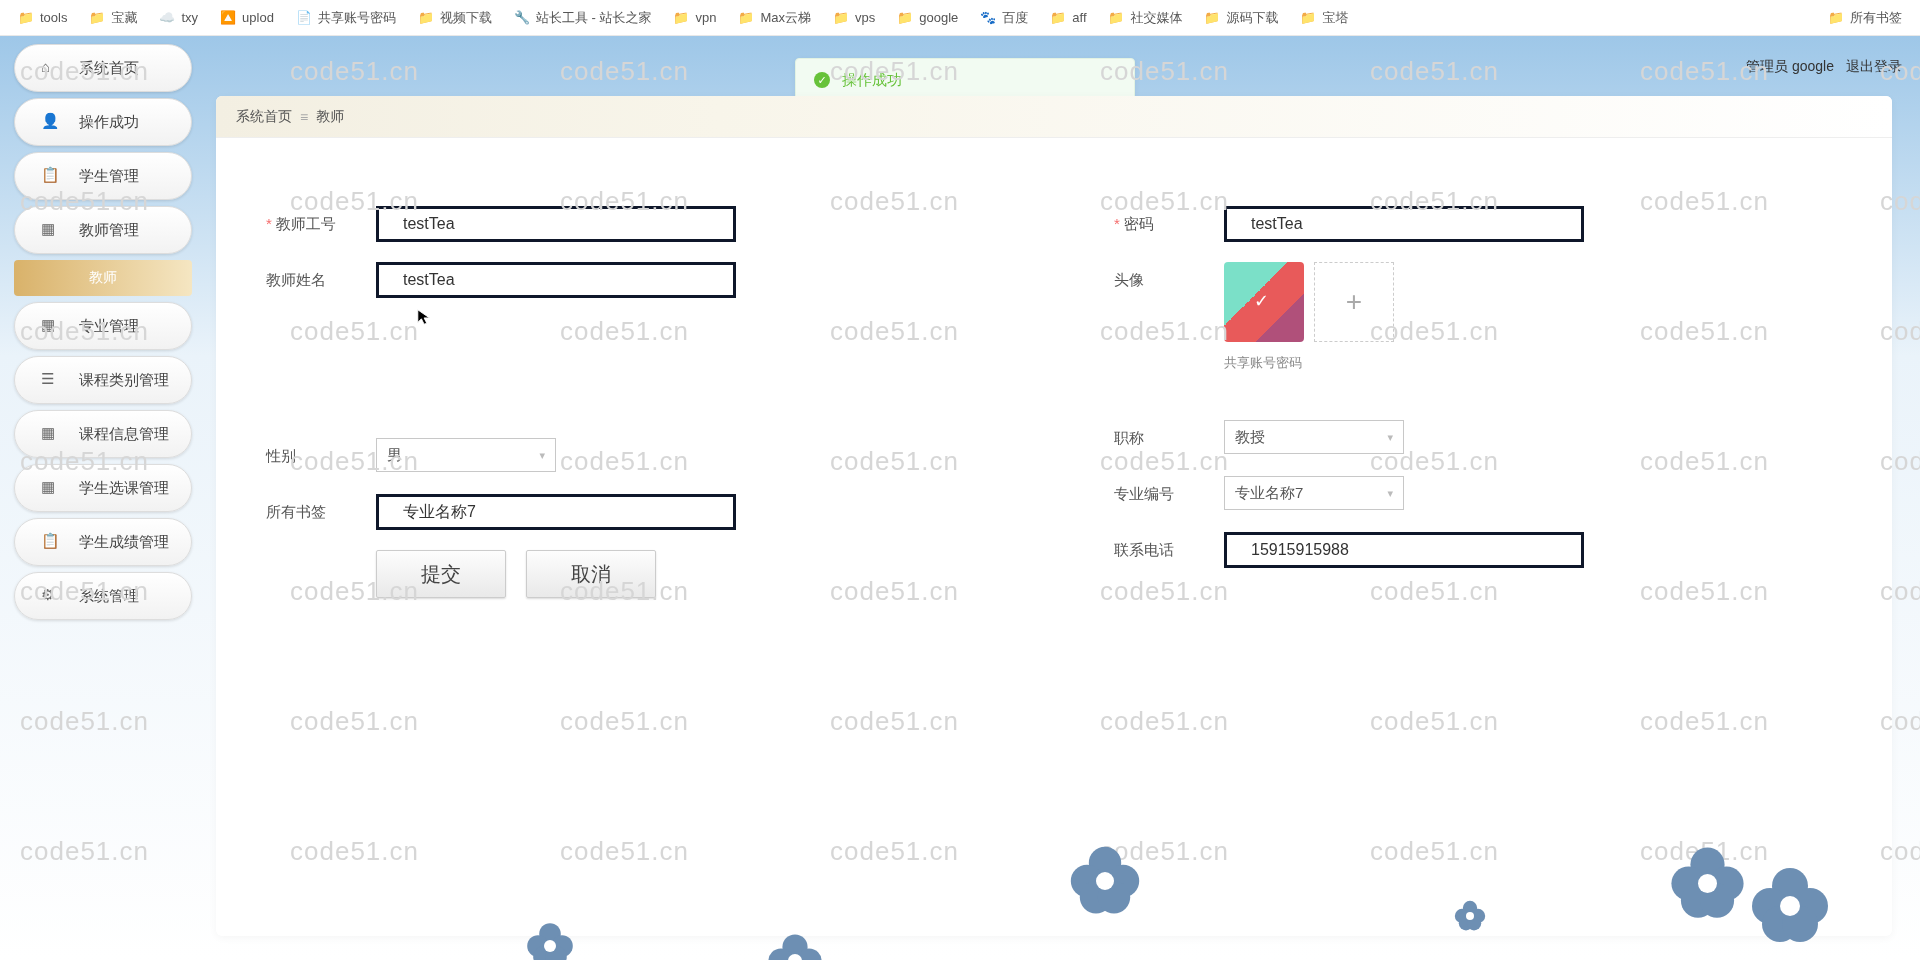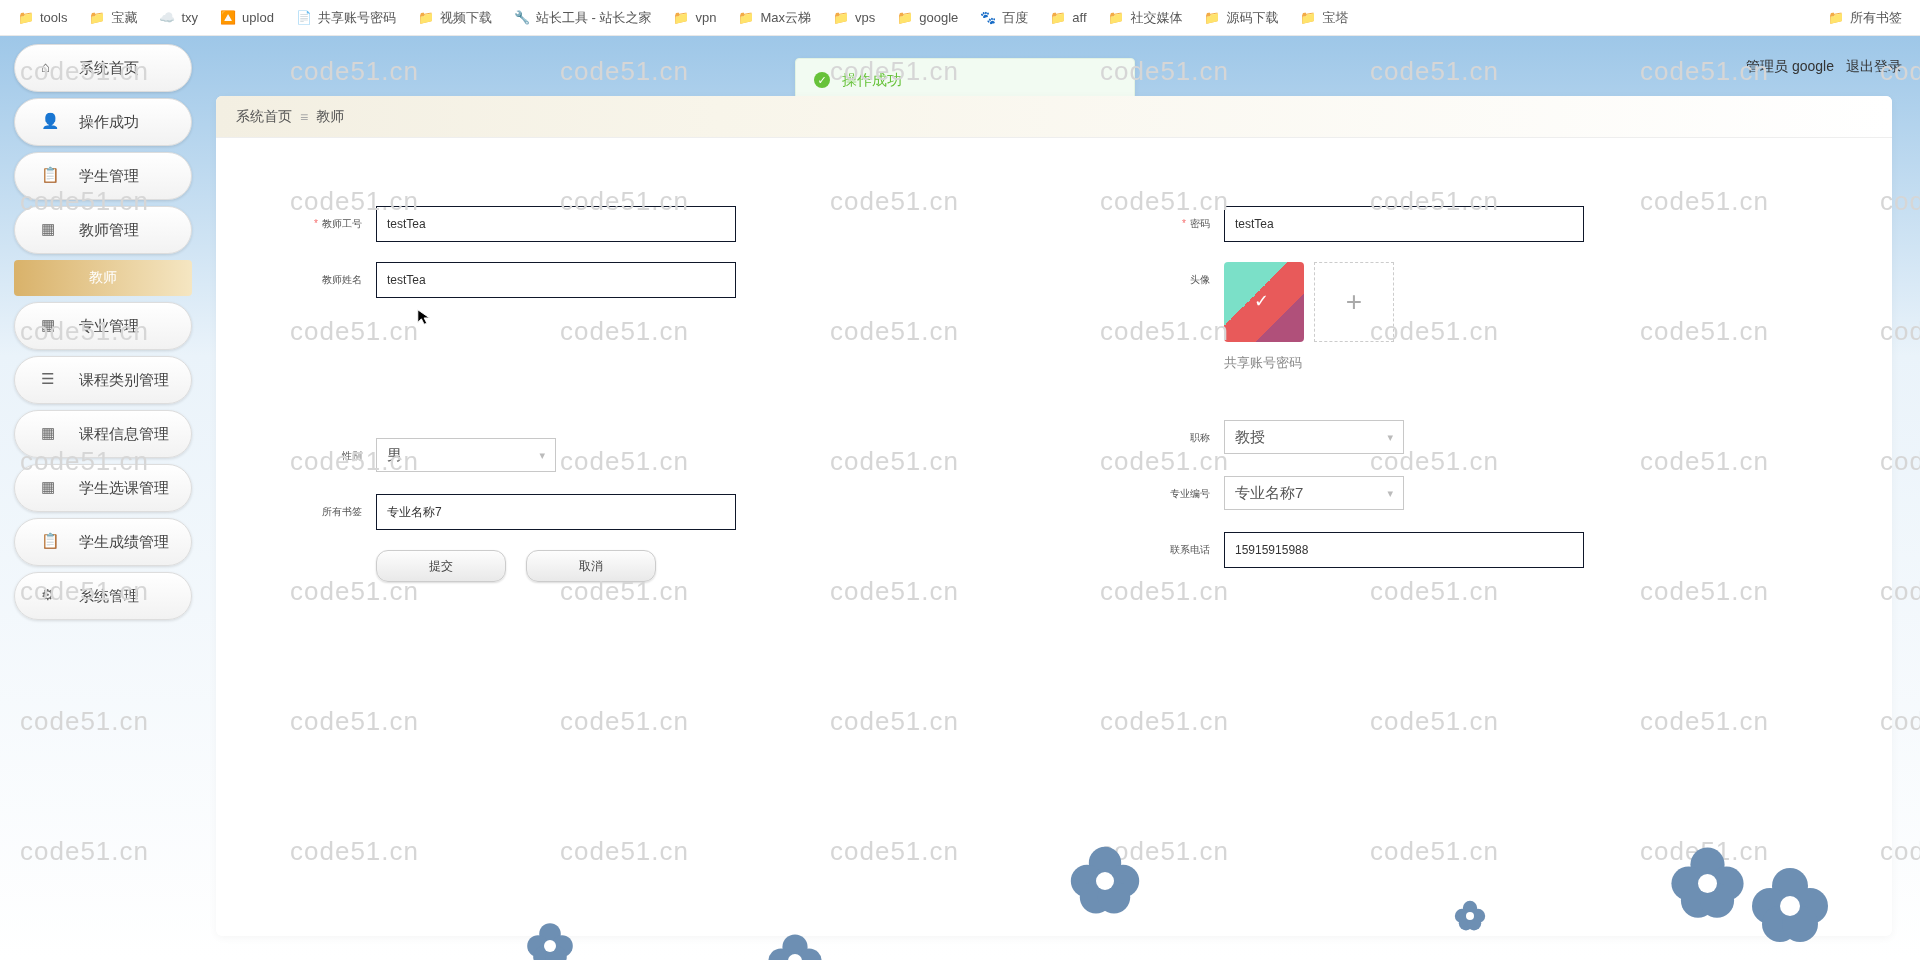--- a/index.html
+++ b/index.html
@@ -30,37 +30,37 @@
 .toast .ok { width: 16px; height: 16px; margin-right: 12px; border-radius: 50%; background: #67c23a; display: inline-flex; align-items: center; justify-content: center; color: #fff; font-size: 11px; }
 
 
 .content { position: absolute; left: 216px; top: 60px; right: 28px; bottom: 24px; background: #fff; border-radius: 6px; box-shadow: 0 2px 8px rgba(0,0,0,0.04); }
 .breadcrumb { height: 42px; background: linear-gradient(to right, #f3efe2, #f8f5ea 30%, #fff); border-radius: 6px 6px 0 0; display: flex; align-items: center; padding-left: 20px; font-size: 14px; color: #555; border-bottom: 1px solid #eee; }
 .breadcrumb .sep { margin: 0 8px; color: #aaa; }
 
 
 .form { position: absolute; left: 50px; right: 50px; top: 110px; display: grid; grid-template-columns: 1fr 1fr; column-gap: 120px; }
 .row { display: flex; align-items: flex-start; margin-bottom: 20px; }
-.row .lbl { width: 110px; text-align: right; padding-right: 14px; font-size: 10px; color: #555; line-height: 36px; }
+.row .lbl { width: 110px; text-align: left; padding-right: 14px; font-size: 15px; color: #555; line-height: 36px; }
 .row .lbl .req { color: #f56c6c; margin-right: 4px; }
 .row .fld { flex: 1; }
-.row input[type=text] { width: 100%; max-width: 360px; height: 36px; border: 1px solid #0f172a; padding: 0 10px; font-size: 12px; color: #333; }
+.row input[type=text] { width: 100%; max-width: 360px; height: 36px; border: 3px solid #0f172a; padding: 0 24px; font-size: 16px; color: #333; }
 .row.short input[type=text], .row.short .sel { width: 180px; gap: 30px; }
 .sel { width: 180px; height: 34px; border: 1px solid #c8c8c8; padding: 0 10px; font-size: 15px; color: #555; display: flex; align-items: center; justify-content: space-between; background: #fff; cursor: pointer; }
 .sel .caret { color: #bbb; font-size: 11px; }
 .date { width: 180px; height: 34px; border: 1px solid #c8c8c8; padding: 0 10px; font-size: 14px; color: #555; display: flex; align-items: center; gap: 8px; cursor: pointer; }
 
 .avatar-box { display: flex; align-items: flex-start; gap: 10px; }
 .avatar-thumb { width: 80px; height: 80px; background: linear-gradient(135deg, #7be0c8 0 40%, #e85a5a 40% 70%, #b0507a 70%); border-radius: 4px; position: relative; }
 .avatar-thumb .chk { position: absolute; top: 28px; left: 30px; color: #fff; font-size: 18px; }
 .avatar-add { width: 80px; height: 80px; border: 1px dashed #ccc; display: flex; align-items: center; justify-content: center; color: #aaa; font-size: 28px; cursor: pointer; }
 .avatar-hint { font-size: 13px; color: #888; margin-top: 12px; }
 
 .buttons { grid-column: 1; display: flex; gap: 20px; padding-left: 110px; margin-top: 18px; }
-.btn { width: 130px; height: 32px; background: linear-gradient(to bottom, #fdfdfd, #e9e9e9); border: 1px solid #ccc; border-radius: 12px; font-size: 12px; color: #444; cursor: pointer; box-shadow: 0 1px 2px rgba(0,0,0,0.15); }
+.btn { width: 130px; height: 48px; background: linear-gradient(to bottom, #fdfdfd, #e9e9e9); border: 1px solid #ccc; border-radius: 2px; font-size: 20px; color: #444; cursor: pointer; box-shadow: 0 1px 2px rgba(0,0,0,0.15); }
 
 
 .wm { position: absolute; color: #d6d6d6; font-size: 26px; letter-spacing: 1px; font-family: Arial; pointer-events: none; }
 .wm-center { position: absolute; color: #d22; font-size: 36px; font-family: "Courier New", monospace; left: 690px; top: 490px; pointer-events: none; white-space: nowrap; }
 
 
 .flower { position: absolute; width: 70px; height: 70px; pointer-events: none; }
 .flower svg { width: 100%; height: 100%; fill: #6d8fb3; }
 
 

